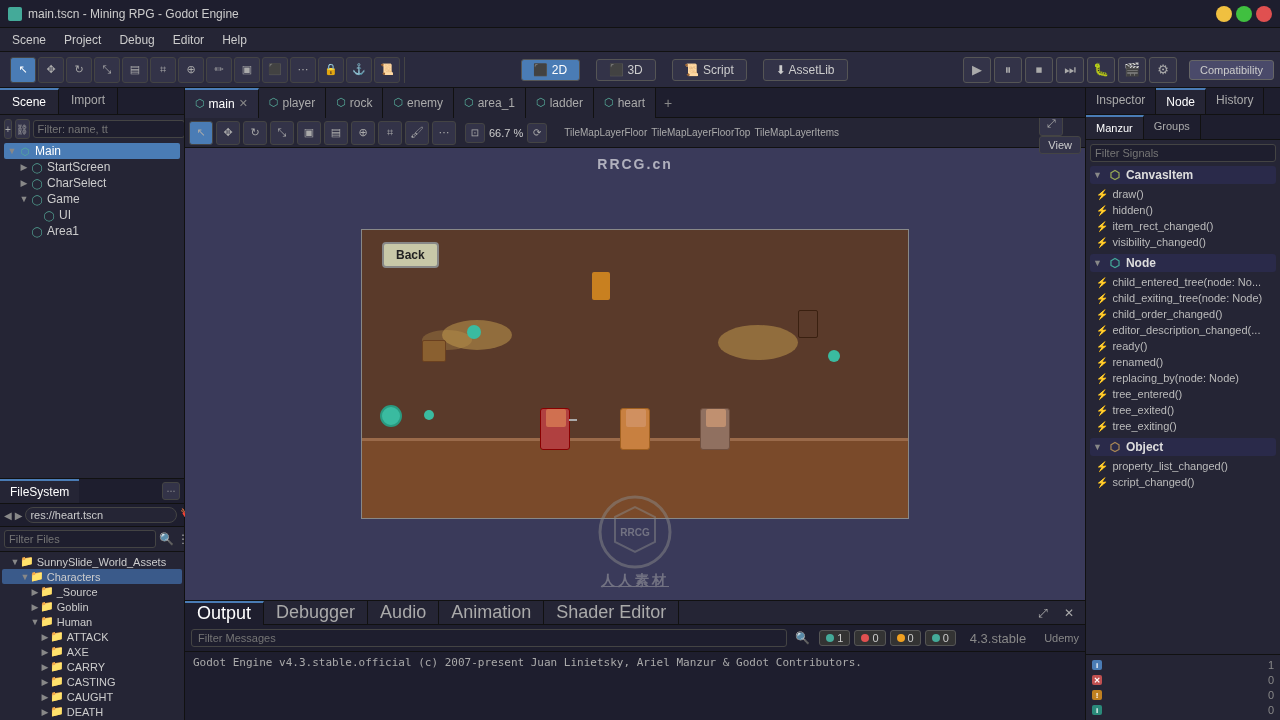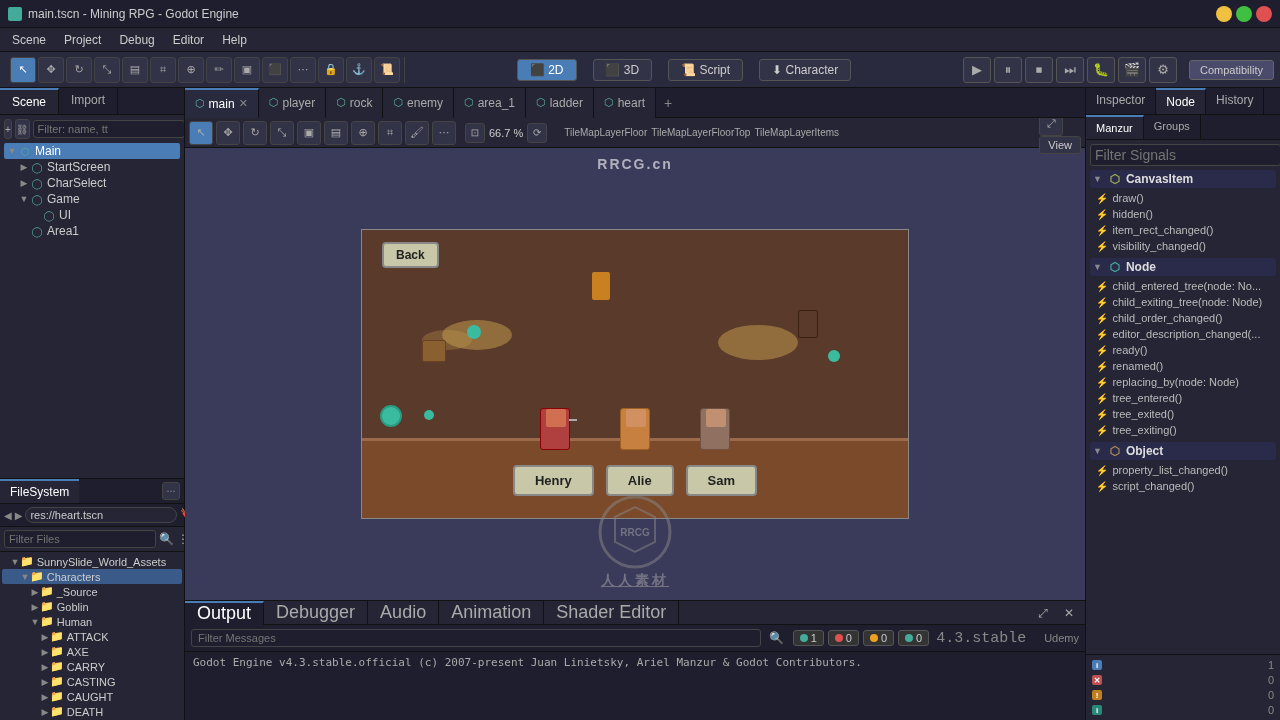--- a/index.html
+++ b/index.html
@@ -575,21 +575,21 @@
       align-items: center;
       margin-bottom: 4px;
       gap: 3px;
     }
     .inspector-filter-input {
       flex: 1;
       background: #1e1e2e;
       border: 1px solid #444;
       border-radius: 3px;
       color: #ccc;
-      font-size: 14px;
+      font-size: 11px;
       padding: 2px 4px;
     }
 
     .inspector-section {
       margin-bottom: 4px;
     }
     .inspector-section-header {
       display: flex;
       align-items: center;
       gap: 4px;
@@ -753,21 +753,21 @@
     <button class="tb-btn">⬛</button>
     <button class="tb-btn">⋯</button>
     <button class="tb-btn">🔒</button>
     <button class="tb-btn">⚓</button>
     <button class="tb-btn">📜</button>
   </div>
   <div class="toolbar-center">
     <button class="mode-btn active">⬛ 2D</button>
     <button class="mode-btn">⬛ 3D</button>
     <button class="mode-btn">📜 Script</button>
-    <button class="mode-btn">⬇ Character</button>
+    <button class="mode-btn">⬇ AssetLib</button>
   </div>
   <div class="play-controls">
     <button class="play-btn">▶</button>
     <button class="play-btn">⏸</button>
     <button class="play-btn">⏹</button>
     <button class="play-btn">⏭</button>
     <button class="play-btn">🐛</button>
     <button class="play-btn">🎬</button>
     <button class="play-btn">⚙</button>
   </div>
@@ -1045,25 +1045,20 @@
               </div>
             </div>
 
             <div style="display:flex;flex-direction:column;align-items:center;gap:4px;">
               <div style="width:30px;height:42px;background:#907060;border-radius:3px;border:1px solid #705040;position:relative;">
                 <div style="width:20px;height:18px;background:#c09070;border-radius:2px;position:absolute;top:0;left:5px;"></div>
               </div>
             </div>
           </div>
 
-          <div class="char-buttons" style="position:absolute;bottom:22px;left:0;right:0;">
-            <button class="char-btn">Henry</button>
-            <button class="char-btn">Alie</button>
-            <button class="char-btn">Sam</button>
-          </div>
 
           <div style="position:absolute;top:90px;left:80px;width:70px;height:30px;background:rgba(200,160,80,0.5);border-radius:50%;"></div>
           <div style="position:absolute;top:100px;left:60px;width:50px;height:20px;background:rgba(200,160,80,0.3);border-radius:50%;"></div>
           <div style="position:absolute;top:95px;right:110px;width:80px;height:35px;background:rgba(200,160,80,0.5);border-radius:50%;"></div>
           <div style="position:absolute;top:110px;left:60px;width:24px;height:22px;background:#8a6030;border:1px solid #6a4020;border-radius:2px;"></div>
           <div style="position:absolute;top:80px;right:90px;width:20px;height:28px;background:#5a3a2a;border:1px solid #3a2010;border-radius:2px;"></div>
 
           <div style="position:absolute;top:95px;left:105px;width:14px;height:14px;background:#3abba0;border-radius:50%;"></div>
           <div style="position:absolute;top:180px;left:62px;width:10px;height:10px;background:#3abba0;border-radius:50%;"></div>
           <div style="position:absolute;top:120px;right:68px;width:12px;height:12px;background:#3abba0;border-radius:50%;"></div>
@@ -1110,21 +1105,21 @@
           </span>
           <span class="console-badge">
             <span class="badge-dot warn"></span>
             <span>0</span>
           </span>
           <span class="console-badge">
             <span class="badge-dot info"></span>
             <span>0</span>
           </span>
         </div>
-        <span style="font-size:15px;color:#888;margin-left:1px;font-family:Liberation Mono, monospace;">4.3.stable</span>
+        <span style="font-size:13px;color:#888;margin-left:8px;">4.3.stable</span>
         <span style="font-size:11px;color:#888;margin-left:12px;">Udemy</span>
       </div>
       <div id="console-output">
         <span>Godot Engine v4.3.stable.official (c) 2007-present Juan Linietsky, Ariel Manzur &amp; Godot Contributors.</span>
       </div>
     </div>
   </div>
 
   <div id="right-panel">
 

